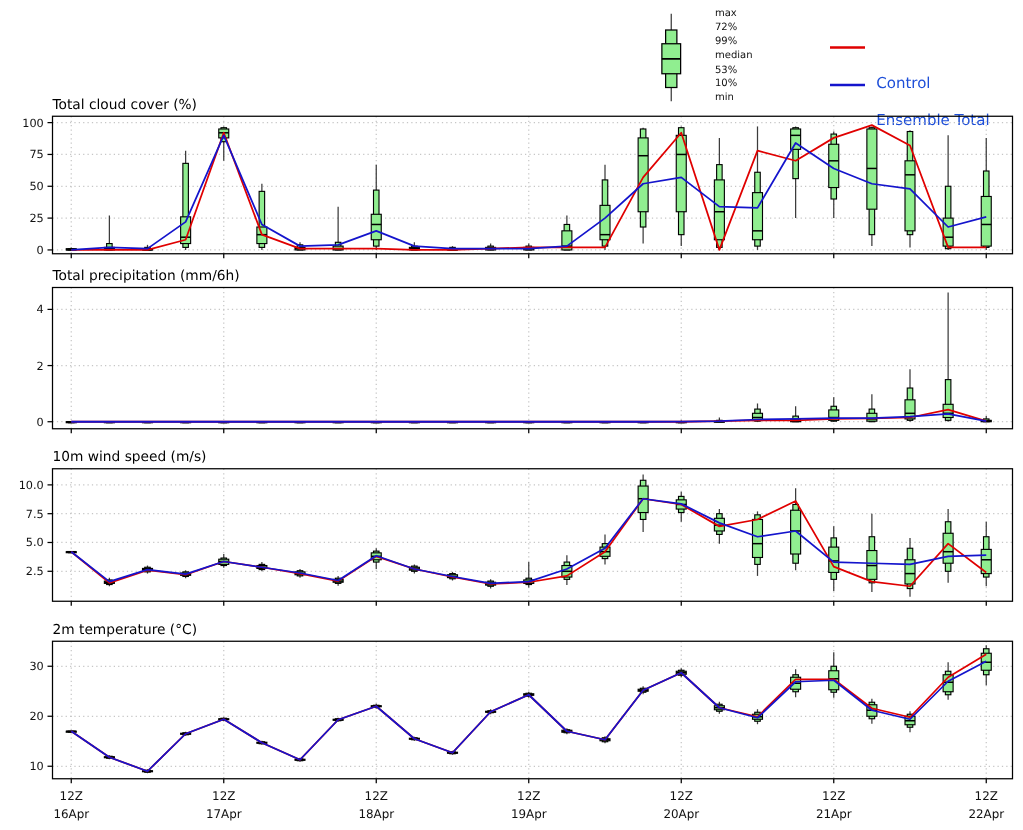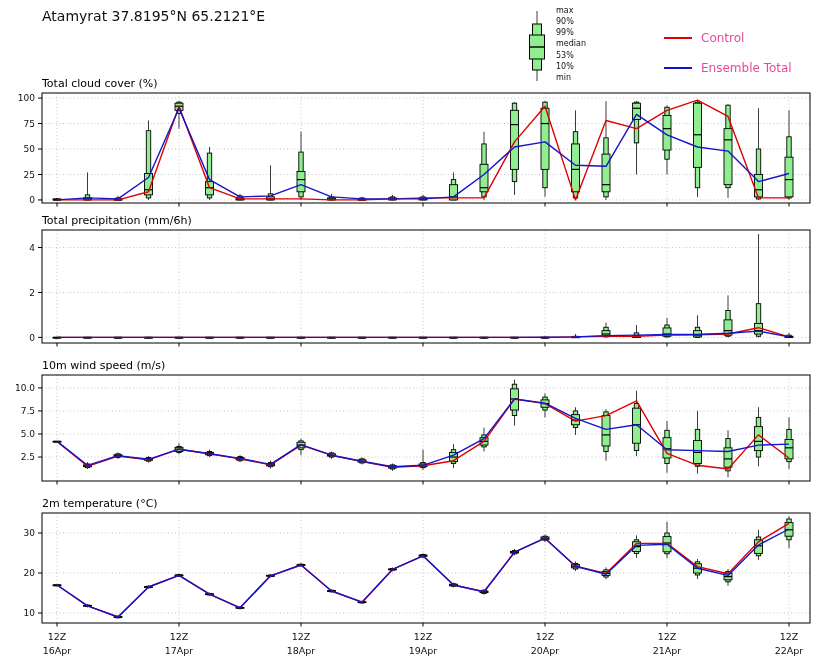--- a/index.html
+++ b/index.html
@@ -2,41 +2,40 @@
 <html><head>
 <meta charset="utf-8">
 <style>
   html,body{margin:0;padding:0;background:#ffffff;}
   body{font-family:"DejaVu Sans", sans-serif;color:#111;}
   .stage{position:relative;width:818px;height:664px;background:#fff;overflow:hidden;}
   .header{position:absolute;left:42px;top:5px;}
   .h-line{font-size:14px;line-height:22px;white-space:nowrap;}
   #chart{position:absolute;left:0;top:0;}
   .box-legend-glyph{position:absolute;left:524px;top:3px;}
-  .box-label{position:absolute;left:556px;font-size:8px;line-height:9px;color:#111;white-space:nowrap;}
+  .box-label{position:absolute;left:572px;font-size:8px;line-height:9px;color:#111;white-space:nowrap;}
   .swatch{position:absolute;width:28px;height:2px;}
-  .series-label{position:absolute;left:701px;font-size:12px;color:#ec4899;white-space:nowrap;}
+  .series-label{position:absolute;left:701px;font-size:12px;color:#1d4ed8;white-space:nowrap;margin-top:28px;}
 </style>
 </head>
 <body>
 
 <div class="stage">
 
   <div class="header">
-    <div class="h-line">Atamyrat 37.8195°N 65.2121°E</div>
   </div>
 
   <svg class="box-legend-glyph" width="26" height="84">
     <line x1="13" y1="8" x2="13" y2="78" stroke="#3c3c3c" stroke-width="1"></line>
     <rect x="8.5" y="21" width="9" height="46" fill="#90ee90" stroke="#000" stroke-width="1"></rect>
     <rect x="5.5" y="32" width="15" height="24" fill="#90ee90" stroke="#000" stroke-width="1"></rect>
     <line x1="5.5" y1="44" x2="20.5" y2="44" stroke="#000" stroke-width="1.4"></line>
   </svg>
   <span class="box-label" style="top:6px">max</span>
-  <span class="box-label" style="top:17px">90%</span>
+  <span class="box-label" style="top:17px">72%</span>
   <span class="box-label" style="top:28px">99%</span>
   <span class="box-label" style="top:39px">median</span>
   <span class="box-label" style="top:51px">53%</span>
   <span class="box-label" style="top:62px">10%</span>
   <span class="box-label" style="top:73px">min</span>
 
   <span class="swatch" style="left: 664px; top: 37px; background: rgb(224, 0, 0);"></span>
   <span class="series-label" style="top:31px">Control</span>
   <span class="swatch" style="left: 664px; top: 67px; background: rgb(20, 20, 204);"></span>
   <span class="series-label" style="top:61px">Ensemble Total</span>

